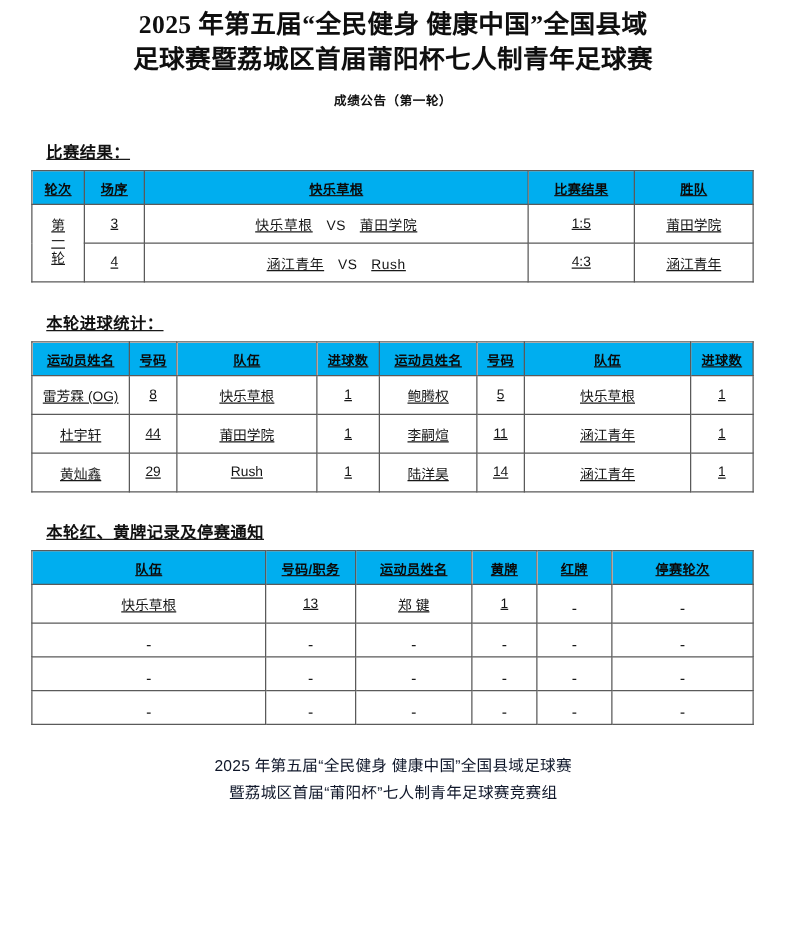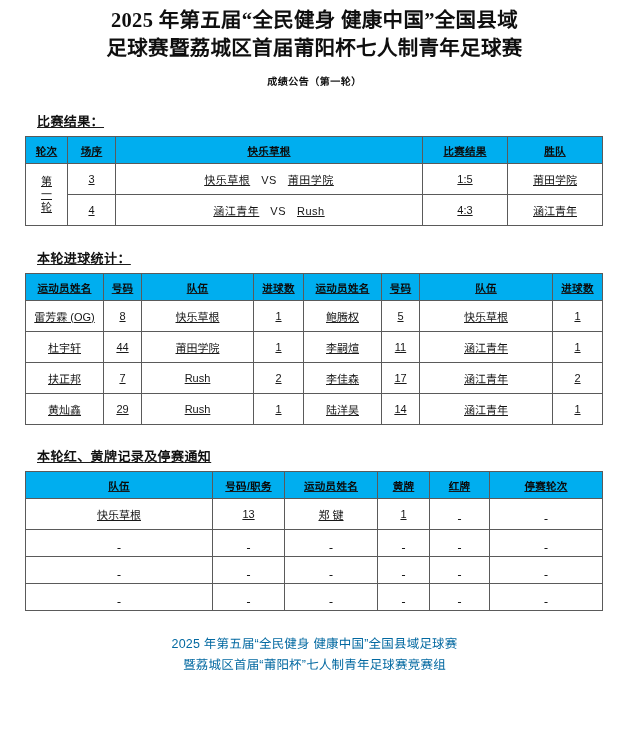--- a/index.html
+++ b/index.html
@@ -123,21 +123,21 @@
   
   #table-cards td.empty-cell {
     height: 26px;
   }
 
   
   .footer {
     text-align: center;
     font-size: 12.5px;
     line-height: 21px;
-    color: #0369a1;
+    color: #0f172a;
     letter-spacing: 0.2px;
   }
   .footer .fline { display: block; white-space: nowrap; }
 
   
   .gap-1 { height: 19px; }
   .gap-2 { height: 22px; }
   .gap-3 { height: 21px; }
   .gap-4 { height: 23px; }
 </style>
@@ -239,30 +239,20 @@
             <td>杜宇轩</td>
             <td>44</td>
             <td>莆田学院</td>
             <td>1</td>
             <td>李嗣煊</td>
             <td>11</td>
             <td>涵江青年</td>
             <td>1</td>
           </tr>
           <tr>
-            <td>扶正邦</td>
-            <td>7</td>
-            <td>Rush</td>
-            <td>2</td>
-            <td>李佳森</td>
-            <td>17</td>
-            <td>涵江青年</td>
-            <td>2</td>
-          </tr>
-          <tr>
             <td>黄灿鑫</td>
             <td>29</td>
             <td>Rush</td>
             <td>1</td>
             <td>陆洋昊</td>
             <td>14</td>
             <td>涵江青年</td>
             <td>1</td>
           </tr>
         </tbody>

